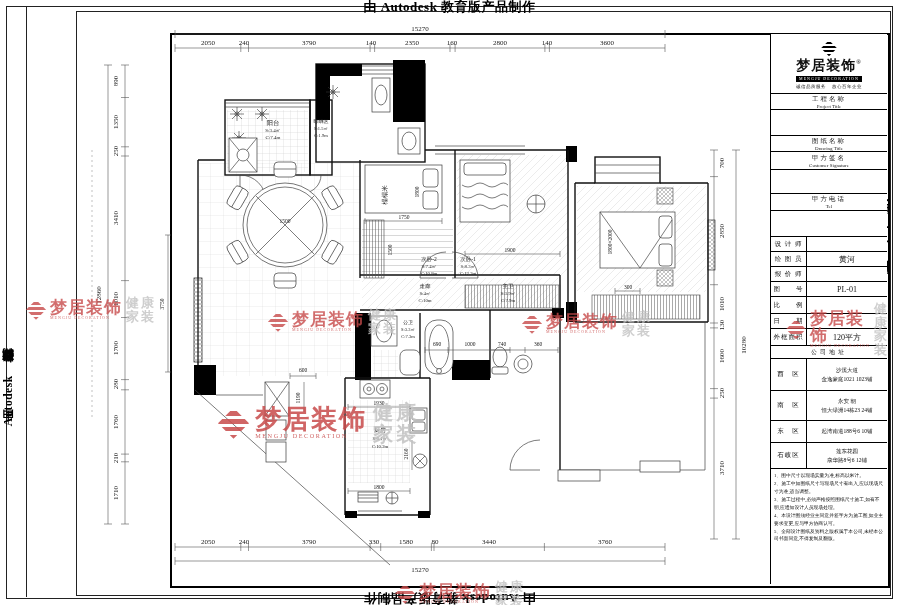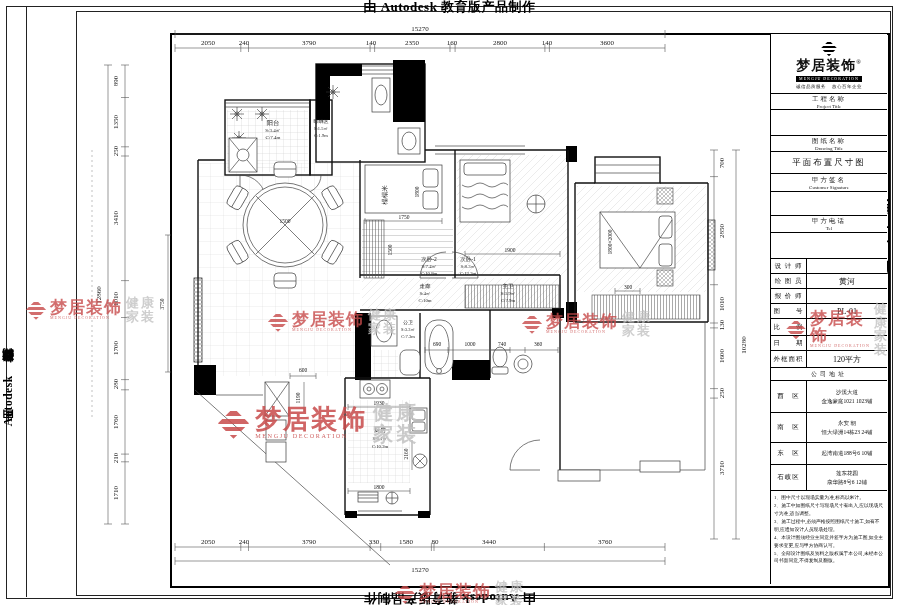--- a/index.html
+++ b/index.html
@@ -380,21 +380,20 @@
   <div class="tb-hdr" style="height:16px">
     <span class="cn">工程名称</span>
       <span class="en">Project Title</span>
   </div>
   <div class="tb-val" style="height:26px"></div>
 
   <div class="tb-hdr" style="height:16px">
     <span class="cn">图纸名称</span>
       <span class="en">Drawing Title</span>
   </div>
-  <div class="tb-val" style="height:22px">平面布置尺寸图</div>
 
   <div class="tb-hdr" style="height:18px">
     <span class="cn">甲方签名</span>
       <span class="en">Customer Signature</span>
   </div>
   <div class="tb-val" style="height:24px"></div>
 
   <div class="tb-hdr" style="height:17px">
     <span class="cn">甲方电话</span>
       <span class="en">Tel</span>

